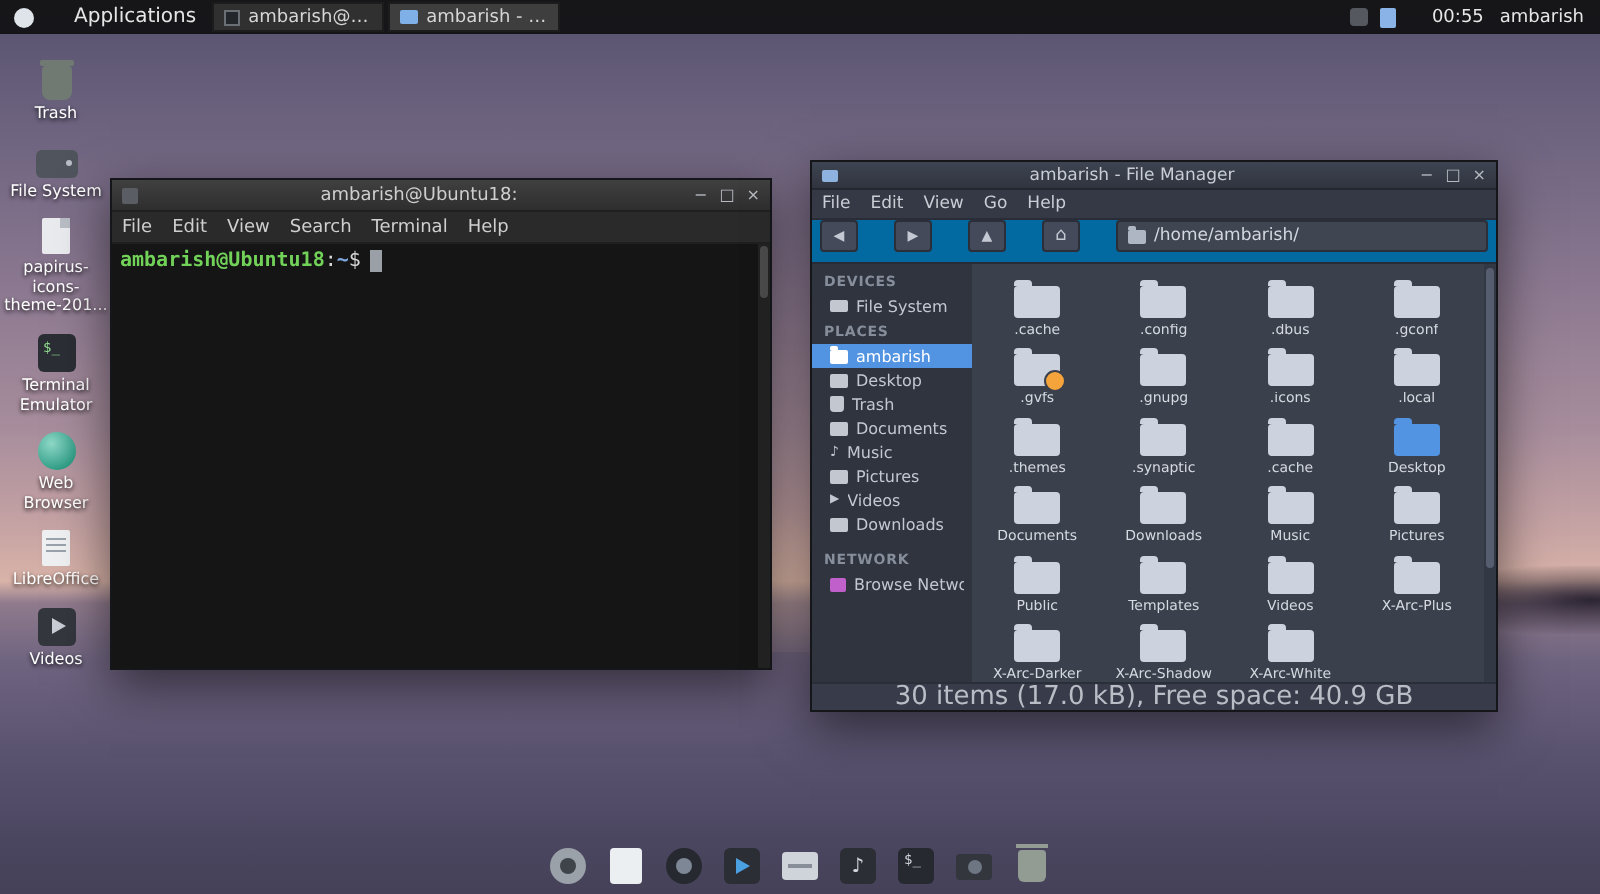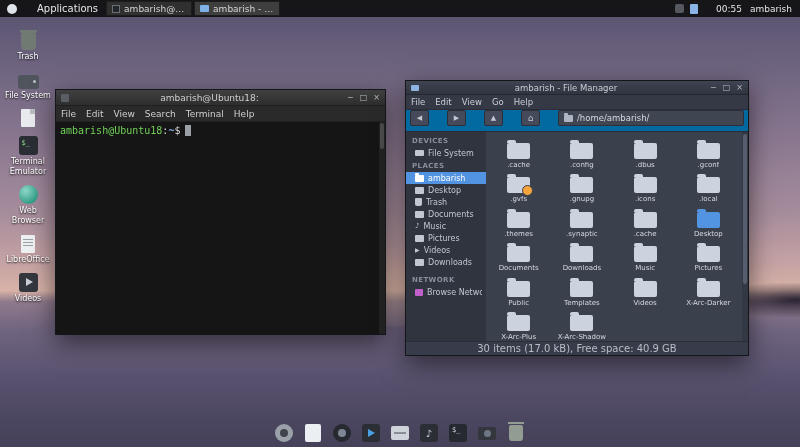--- a/index.html
+++ b/index.html
@@ -71,21 +71,21 @@
   .menu-item{padding:0 5px}
 
   
   .term-win{left:55px;top:89px;width:331px;height:246px;background:#151515;z-index:10}
   .term-titlebar{height:16px;background:linear-gradient(#404040,#2e2e2e);color:#cfcfcf;font-size:9px;border-bottom:1px solid #202020}
   .term-titlebar .tb-icon{background:#5a5e64;border-radius:1px}
   .term-menubar{height:16px;background:#2a2a2a;display:flex;align-items:center;font-size:9px;color:#cfcfcf;
       border-bottom:1px solid #202020;flex:none}
   .term-body{flex:1;position:relative;background:#151515;padding:3px 4px;
       font-family:"DejaVu Sans Mono",monospace;font-size:10px}
-  .p-user{color:var(--prompt_green,#71d158);font-weight:normal}
+  .p-user{color:var(--prompt_green,#71d158);font-weight:bold}
   .p-def{color:#d8d8d8}
   .p-path{color:#7fa7e0;font-weight:bold}
   .cursor{display:inline-block;width:6px;height:11px;background:#9aa0a6;vertical-align:text-bottom;margin-left:5px}
   .term-scrollbar{position:absolute;top:0;right:0;bottom:0;width:6px;background:#222}
   .term-scroll-thumb{position:absolute;top:1px;right:1px;width:4px;height:26px;background:#4a4a4a;border-radius:2px}
 
   
   .fm-win{left:405px;top:80px;width:344px;height:276px;background:#383c4a;z-index:20}
   .fm-titlebar{height:14px;background:linear-gradient(#3f4452,#2f343f);font-size:8.5px;color:#c9cdd5;border-bottom:1px solid #232730}
   .fm-titlebar .tb-icon{background:#8fb3e0;border-radius:1px;height:6px}
@@ -127,21 +127,21 @@
   .folder-icon{position:relative;width:23px;height:16px;background:var(--folder,#ccd2de);border-radius:2px}
   .folder-icon::before{content:"";position:absolute;top:-3px;left:0;width:9px;height:3px;background:inherit;border-radius:2px 2px 0 0}
   .variant-blue .folder-icon{background:var(--accent,#5294e2)}
   .variant-emblem .folder-icon::after{content:"";position:absolute;right:-3px;bottom:-3px;width:9px;height:9px;
       background:#f5a33b;border-radius:50%;border:1.5px solid #3b404d}
   .file-icon{width:15px;height:19px;background:#e9ecf0;border-radius:1px;position:relative}
   .file-icon::before{content:"";position:absolute;top:0;right:0;width:5px;height:5px;background:#bcc2cb}
   .fm-scrollbar{position:absolute;top:0;right:0;bottom:0;width:6px;background:#333845}
   .fm-scroll-thumb{position:absolute;top:2px;right:1px;width:4px;height:150px;background:#565d6e;border-radius:2px}
   .fm-status{height:14px;flex:none;background:#383c4a;border-top:1px solid #2a2e38;display:flex;align-items:center;
-      justify-content:center;font-size:10px;color:#b9bdc6}
+      justify-content:center;font-size:13px;color:#b9bdc6}
 
   
   .dock{position:absolute;bottom:3px;left:50%;transform:translateX(-50%);display:flex;gap:7px;align-items:flex-end;z-index:5}
   .dock-item{width:22px;height:22px;display:flex;align-items:center;justify-content:center}
   .dock-ic{display:block}
   .settings-icon{width:18px;height:18px;border-radius:50%;background:#9aa1a9;position:relative}
   .settings-icon::after{content:"";position:absolute;inset:5px;border-radius:50%;background:#3f434a}
   .editor-icon{width:16px;height:18px;background:#eceff2;border-radius:2px}
   .screenshot-icon{width:18px;height:18px;border-radius:50%;background:#26292f;position:relative}
   .screenshot-icon::after{content:"";position:absolute;inset:5px;border-radius:50%;background:#7d8795}
@@ -191,20 +191,21 @@
     <div class="dicon">
         <span class="dic trash-icon"></span>
         <span class="dlabel">Trash</span>
       </div>
       <div class="dicon">
         <span class="dic drive-icon"></span>
         <span class="dlabel">File System</span>
       </div>
       <div class="dicon">
         <span class="dic archive-file-icon"></span>
+        <span class="dlabel">papirus-icons-theme-201...</span>
       </div>
       <div class="dicon">
         <span class="dic terminal-app-icon"></span>
         <span class="dlabel">Terminal Emulator</span>
       </div>
       <div class="dicon">
         <span class="dic browser-icon"></span>
         <span class="dlabel">Web Browser</span>
       </div>
       <div class="dicon">
@@ -389,29 +390,33 @@
             <div class="file-item">
               <span class="f-ic folder-icon"></span>
               <span class="fname">Templates</span>
             </div>
             <div class="file-item">
               <span class="f-ic folder-icon"></span>
               <span class="fname">Videos</span>
             </div>
             <div class="file-item">
               <span class="f-ic folder-icon"></span>
+              <span class="fname">X-Arc-Plus</span>
+            </div>
+            <div class="file-item">
+              <span class="f-ic folder-icon"></span>
               <span class="fname">X-Arc-Darker</span>
             </div>
             <div class="file-item">
               <span class="f-ic folder-icon"></span>
-              <span class="fname">X-Arc-Plus</span>
-            </div>
-            <div class="file-item">
-              <span class="f-ic folder-icon"></span>
               <span class="fname">X-Arc-Shadow</span>
+            </div>
+            <div class="file-item">
+              <span class="f-ic folder-icon"></span>
+              <span class="fname">X-Arc-White</span>
             </div>
         </div>
         <div class="fm-scrollbar">
           <div class="fm-scroll-thumb"></div>
         </div>
       </div>
     </div>
     <div class="fm-status">30 items (17.0 kB), Free space: 40.9 GB</div>
   </div>
 

